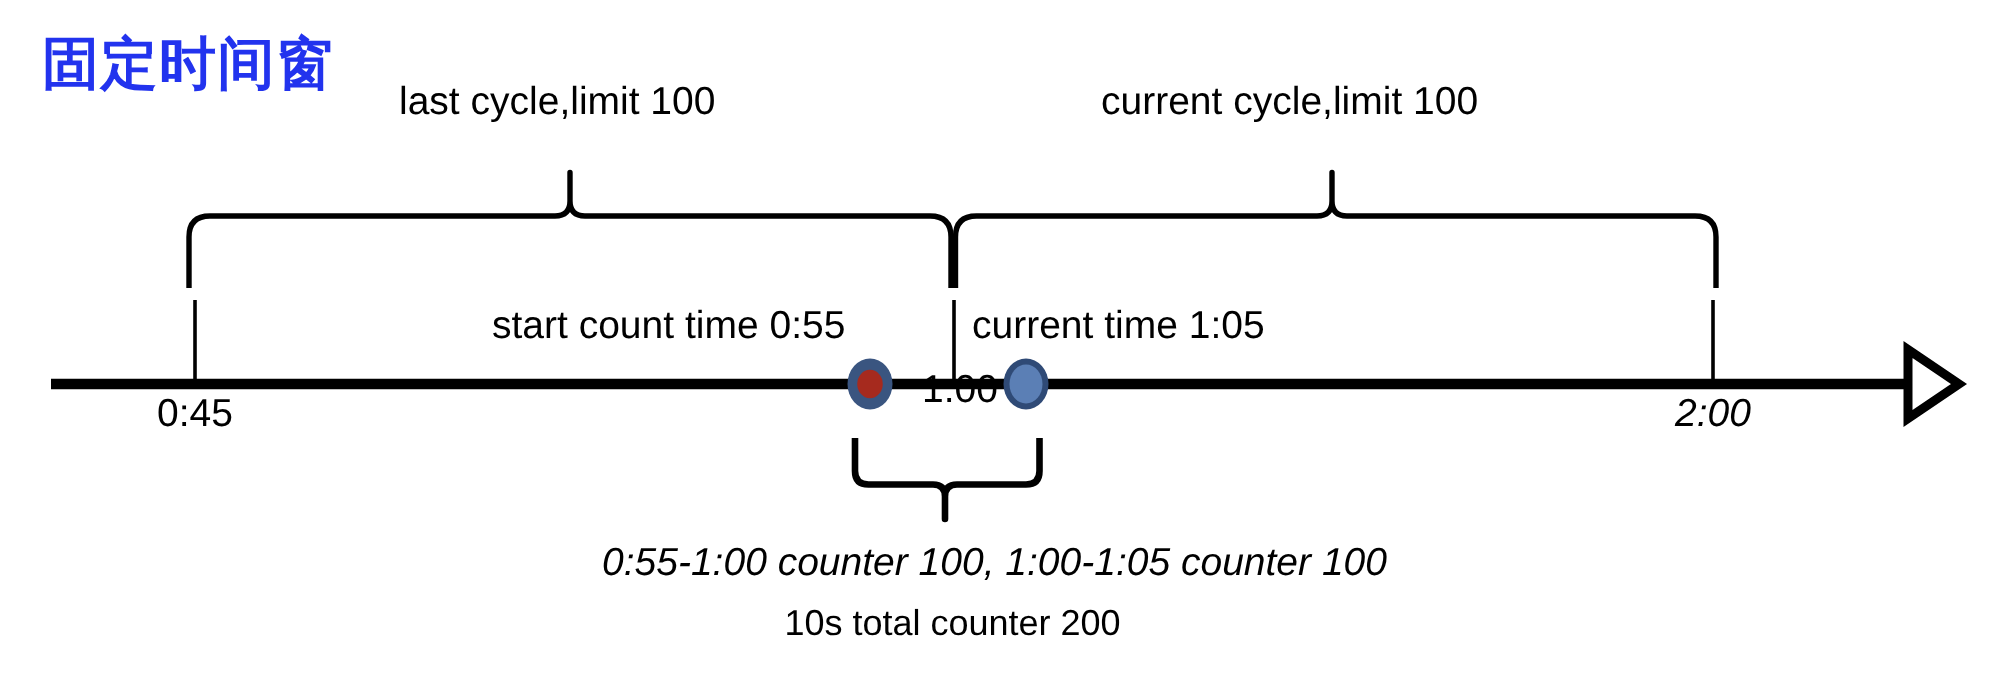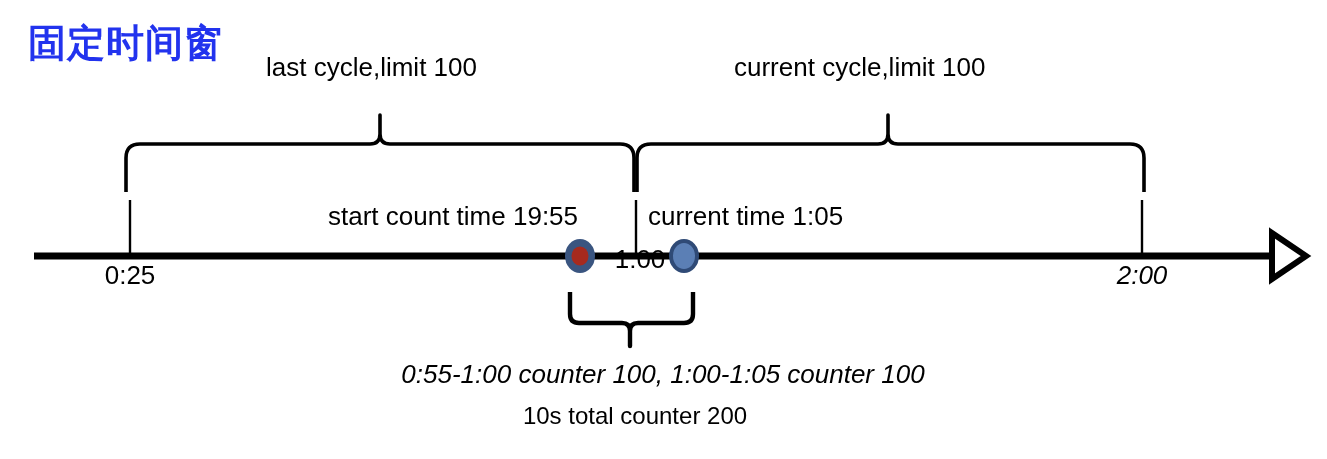--- a/index.html
+++ b/index.html
@@ -148,25 +148,25 @@
              Q 693,323 693,314
              L 693,292" fill="none" stroke="#000000" stroke-width="4.4" stroke-linecap="butt" stroke-linejoin="round"></path>
   </svg>
 
   <div class="lbl" id="title">固定时间窗</div>
 
   <div class="lbl" id="label-last-cycle">last cycle,limit 100</div>
 
   <div class="lbl" id="label-current-cycle">current cycle,limit 100</div>
 
-  <div class="lbl" id="label-start-count">start count time 19:55</div>
+  <div class="lbl" id="label-start-count">start count time 0:55</div>
 
   <div class="lbl" id="label-current-time">current time 1:05</div>
 
-  <div class="lbl tick-label" id="tick-label-0">0:25</div>
+  <div class="lbl tick-label" id="tick-label-0">0:45</div>
 
   <div class="lbl tick-label" id="tick-label-1">1:00</div>
 
   <div class="lbl tick-label" id="tick-label-2">2:00</div>
 
   <div class="lbl" id="caption-line-1">0:55-1:00 counter 100, 1:00-1:05 counter 100</div>
 
   <div class="lbl" id="caption-line-2">10s total counter 200</div>
 
 </div>

